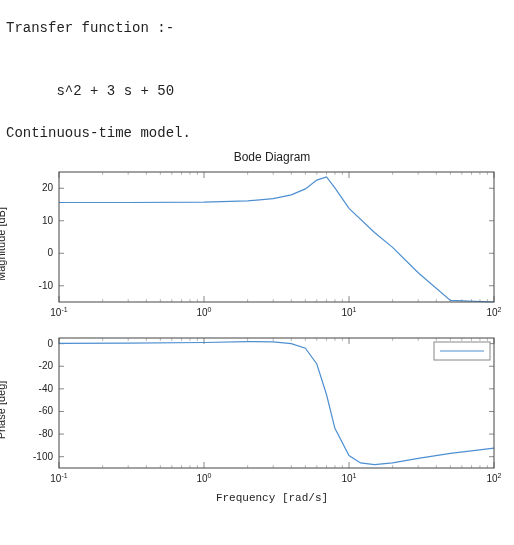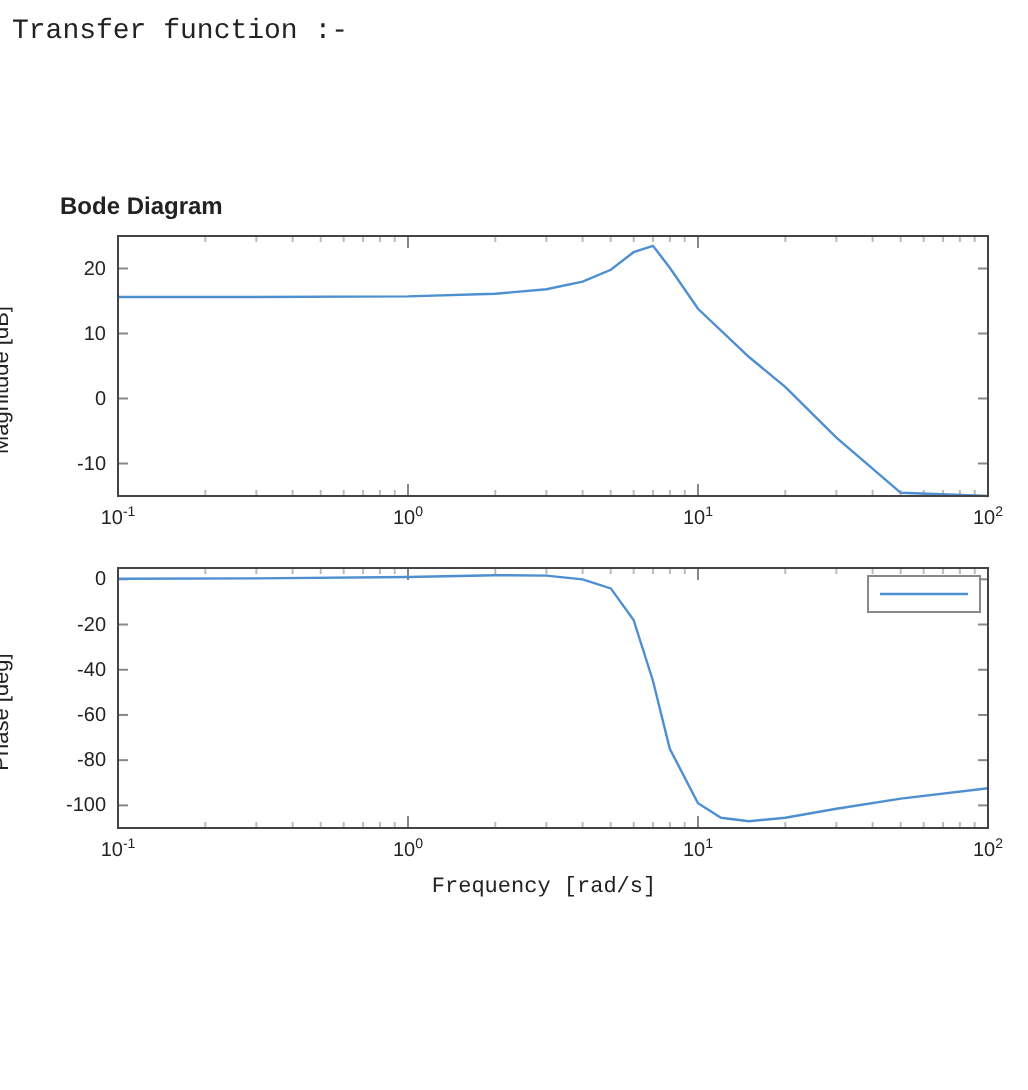--- a/index.html
+++ b/index.html
@@ -9,27 +9,28 @@
     font-family: Consolas, "Courier New", monospace;
     font-size: 14px;
     color: #222;
     width: 514px;
     height: 545px;
     overflow: hidden;
   }
   .text-block {
     padding: 6px 22px 0 6px;
     line-height: 1.5;
+    margin-top: 12px;
   }
   .tf-line { white-space: pre; }
   .chart-title {
-    text-align: left;
+    text-align: center;
     font-family: Arial, sans-serif;
     font-size: 12px;
-    font-weight: bold;
+    font-weight: normal;
     margin-top: 6px;
     margin-bottom: 0px;
     padding-left: 30px;
   }
   .plot-wrap {
     position: relative;
     width: 500px;
     margin: 0 auto 0 4px;
     font-family: Arial, sans-serif;
     font-size: 10px;
@@ -61,21 +62,23 @@
     fill: #fff;
   }
 </style>
 </head>
 <body>
 
 <div class="text-block">
   <div class="tf-line">Transfer function :-</div>
   <div class="tf-line">&nbsp;</div>
   <div class="tf-line">&nbsp;</div>
+  <div class="tf-line">      <span>s^2 + 3 s + 50</span></div>
   <div class="tf-line">&nbsp;</div>
+  <div class="tf-line">Continuous-time model.</div>
 </div>
 
 <div class="chart-title">Bode Diagram</div>
 
 <div class="plot-wrap" style="height:160px;">
   <div class="y-label">Magnitude [dB]</div>
   <svg id="svg-mag" width="500" height="160">
       <line x1="98.64934937127728" y1="138" x2="98.64934937127728" y2="135" class="minor-tick"></line>
       <line x1="98.64934937127728" y1="8" x2="98.64934937127728" y2="11" class="minor-tick"></line>
       <line x1="124.18258193435106" y1="138" x2="124.18258193435106" y2="135" class="minor-tick"></line>

